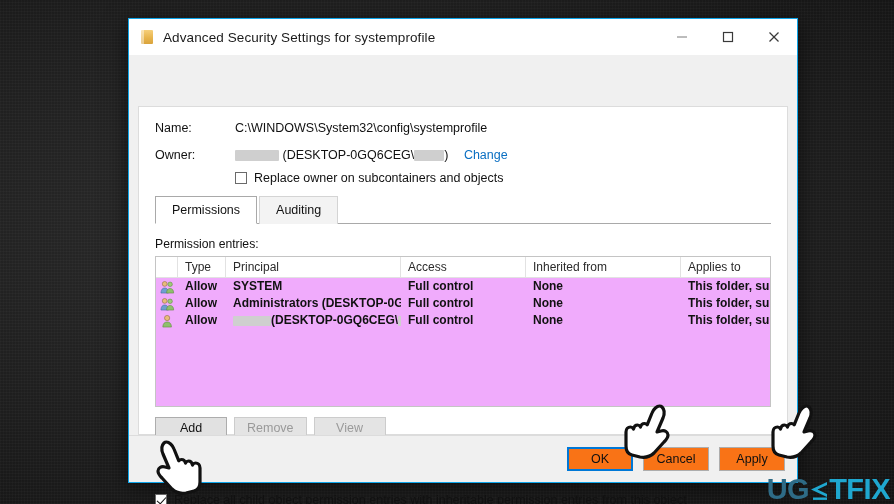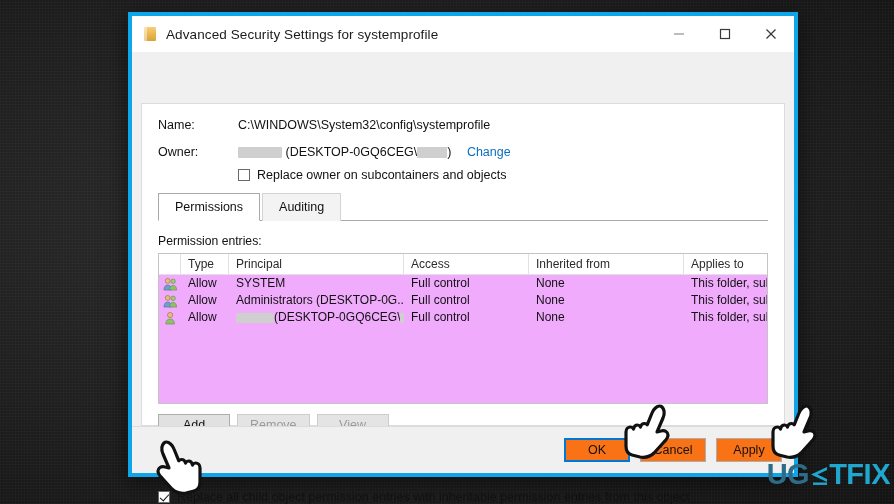--- a/index.html
+++ b/index.html
@@ -13,24 +13,24 @@
     background-image:
       repeating-linear-gradient(0deg, rgba(255,255,255,0.022) 0px, rgba(255,255,255,0.022) 1px, transparent 1px, transparent 3px),
       repeating-linear-gradient(90deg, rgba(255,255,255,0.018) 0px, rgba(255,255,255,0.018) 1px, transparent 1px, transparent 3px),
       radial-gradient(ellipse at 38% 45%, #2e2e2e 0%, #1b1b1b 72%, #131313 100%);
     position: relative;
   }
 
   
   .window {
     position: absolute;
-    left: 128px; top: 12px;
+    left: 128px; top: 18px;
     width: 670px; height: 465px;
     background: #f0f0f0;
-    border: 4px solid #0ea5e9;
+    border: 1px solid #0ea5e9;
     box-shadow: 0 5px 22px rgba(0,0,0,0.55);
     display: flex; flex-direction: column;
   }
 
   .titlebar {
     height: 36px;
     background: #ffffff;
     display: flex; align-items: center;
     flex: 0 0 auto;
     position: relative;
@@ -182,21 +182,21 @@
   .c-prin { width: 175px; flex: 0 0 175px; }
   .c-acc  { width: 125px; flex: 0 0 125px; }
   .c-inh  { width: 155px; flex: 0 0 155px; }
   .c-app  { flex: 1 1 auto; }
 
   .lv-row { display: flex; height: 17px; align-items: center; }
   .lv-row > div {
     font-size: 12px; color: #111;
     padding-left: 7px;
     line-height: 17px;
-    overflow: hidden; white-space: nowrap;
+    overflow: hidden; white-space: nowrap; font-weight: bold;
   }
   .lv-row .c-ico { padding-left: 4px; display:flex; align-items:center; }
 
   .usericon { width: 15px; height: 14px; display:block; }
 
   
   .btnrow { display: flex; margin-top: 10px; flex: 0 0 auto; }
   .btn {
     font-size: 12.5px;
     height: 23px;
@@ -247,21 +247,21 @@
   
   .hand { position: absolute; pointer-events: none; }
   .hand svg { display:block; }
   #hand-left  { left: 150px; top: 437px; }
   #hand-mid   { left: 614px; top: 401px; }
   #hand-right { left: 761px; top: 401px; }
 
   
   .watermark {
     position: absolute;
-    right: 4px; bottom: 15px;
+    right: 4px; bottom: 0;
     display: flex; align-items: center;
     font-family: "Liberation Sans", sans-serif;
     font-weight: bold;
     font-size: 29px;
     letter-spacing: -0.5px;
     line-height: 1;
     user-select: none;
   }
   .wm-ug { color: #2e6b86; }
   .wm-e  { margin: 0 -1px; display: inline-block; }

